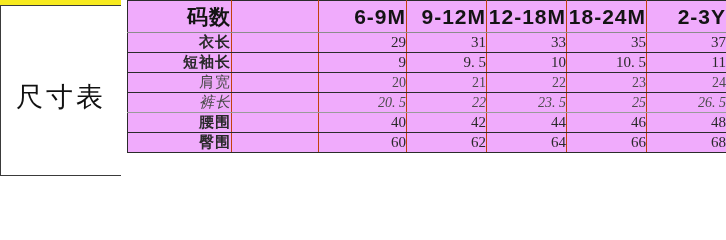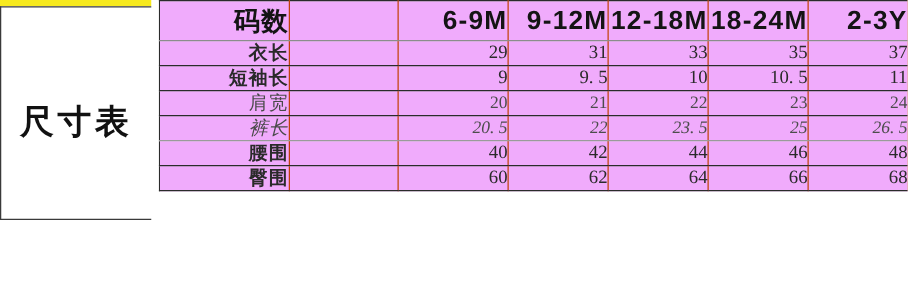--- a/index.html
+++ b/index.html
@@ -45,21 +45,21 @@
     box-sizing: border-box;
     background: #ffffff;
   }
   .left-title {
     position: absolute;
     left: 0;
     right: 0;
     top: 78px;
     text-align: center;
     font-size: 27px;
-    font-weight: 700;
+    font-weight: 400;
     color: #111111;
     letter-spacing: 3px;
     line-height: 1;
     white-space: nowrap;
   }
 
   
   .table-wrap {
     position: absolute;
     left: 127px;

